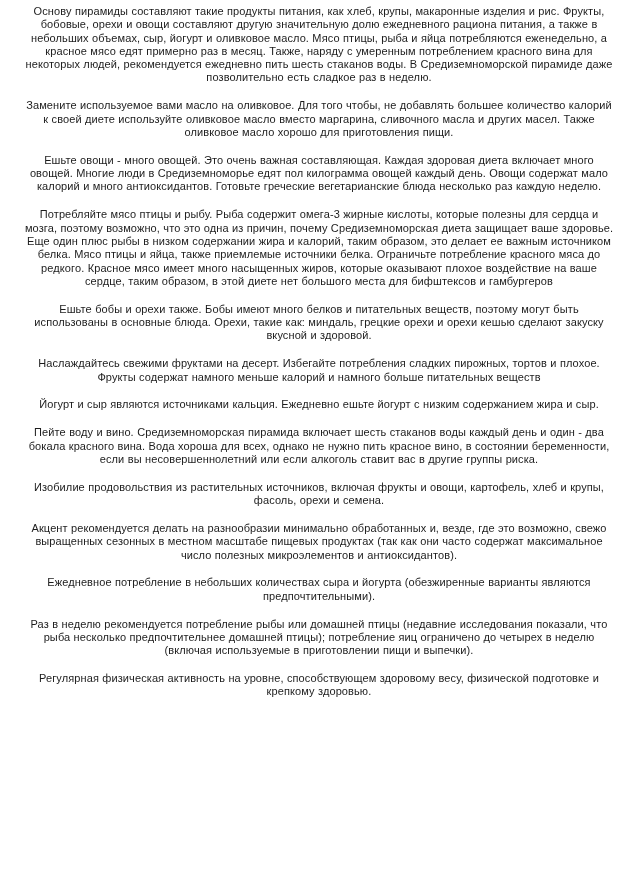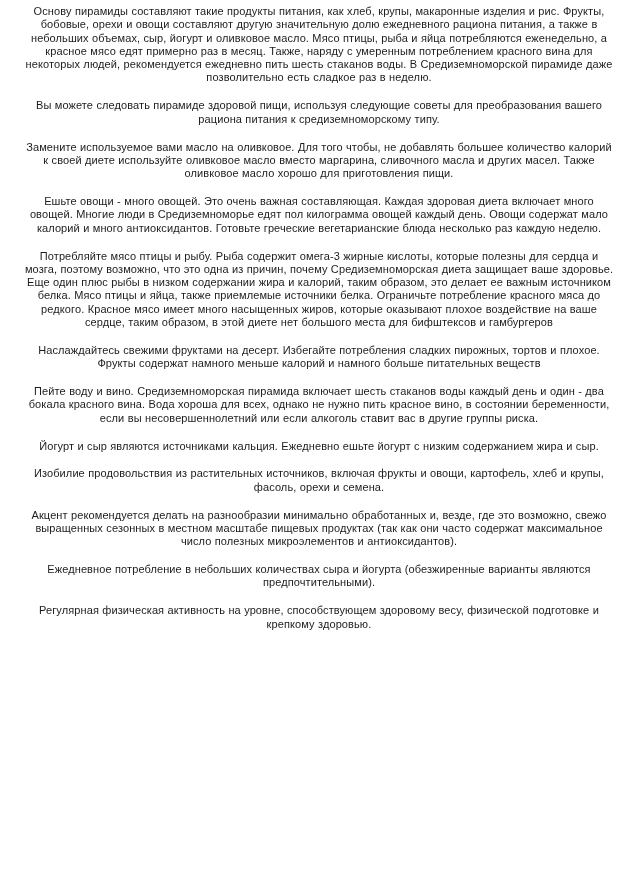--- a/index.html
+++ b/index.html
@@ -32,25 +32,26 @@
   }
   .doc p:last-child {
     margin-bottom: 0;
   }
 </style>
 </head>
 <body>
 
 <div class="doc">
   <p>Основу пирамиды составляют такие продукты питания, как хлеб, крупы, макаронные изделия и рис. Фрукты, бобовые, орехи и овощи составляют другую значительную долю ежедневного рациона питания, а также в небольших объемах, сыр, йогурт и оливковое масло. Мясо птицы, рыба и яйца потребляются еженедельно, а красное мясо едят примерно раз в месяц. Также, наряду с умеренным потреблением красного вина для некоторых людей, рекомендуется ежедневно пить шесть стаканов воды. В Средиземноморской пирамиде даже позволительно есть сладкое раз в неделю.</p>
-  <p>Вы можете следовать пирамиде здоровой пищи, используя следующие советы для преобразования вашего рациона питания к средиземноморскому типу.</p>
   <p>Замените используемое вами масло на оливковое. Для того чтобы, не добавлять большее количество калорий к своей диете используйте оливковое масло вместо маргарина, сливочного масла и других масел. Также оливковое масло хорошо для приготовления пищи.</p>
   <p>Ешьте овощи - много овощей. Это очень важная составляющая. Каждая здоровая диета включает много овощей. Многие люди в Средиземноморье едят пол килограмма овощей каждый день. Овощи содержат мало калорий и много антиоксидантов. Готовьте греческие вегетарианские блюда несколько раз каждую неделю.</p>
   <p>Потребляйте мясо птицы и рыбу. Рыба содержит омега-3 жирные кислоты, которые полезны для сердца и мозга, поэтому возможно, что это одна из причин, почему Средиземноморская диета защищает ваше здоровье. Еще один плюс рыбы в низком содержании жира и калорий, таким образом, это делает ее важным источником белка. Мясо птицы и яйца, также приемлемые источники белка. Ограничьте потребление красного мяса до редкого. Красное мясо имеет много насыщенных жиров, которые оказывают плохое воздействие на ваше сердце, таким образом, в этой диете нет большого места для бифштексов и гамбургеров</p>
+  <p>Ешьте бобы и орехи также. Бобы имеют много белков и питательных веществ, поэтому могут быть использованы в основные блюда. Орехи, такие как: миндаль, грецкие орехи и орехи кешью сделают закуску вкусной и здоровой.</p>
   <p>Наслаждайтесь свежими фруктами на десерт. Избегайте потребления сладких пирожных, тортов и плохое. Фрукты содержат намного меньше калорий и намного больше питательных веществ</p>
+  <p>Йогурт и сыр являются источниками кальция. Ежедневно ешьте йогурт с низким содержанием жира и сыр.</p>
   <p>Пейте воду и вино. Средиземноморская пирамида включает шесть стаканов воды каждый день и один - два бокала красного вина. Вода хороша для всех, однако не нужно пить красное вино, в состоянии беременности, если вы несовершеннолетний или если алкоголь ставит вас в другие группы риска.</p>
-  <p>Йогурт и сыр являются источниками кальция. Ежедневно ешьте йогурт с низким содержанием жира и сыр.</p>
   <p>Изобилие продовольствия из растительных источников, включая фрукты и овощи, картофель, хлеб и крупы, фасоль, орехи и семена.</p>
   <p>Акцент рекомендуется делать на разнообразии минимально обработанных и, везде, где это возможно, свежо выращенных сезонных в местном масштабе пищевых продуктах (так как они часто содержат максимальное число полезных микроэлементов и антиоксидантов).</p>
   <p>Ежедневное потребление в небольших количествах сыра и йогурта (обезжиренные варианты являются предпочтительными).</p>
+  <p>Раз в неделю рекомендуется потребление рыбы или домашней птицы (недавние исследования показали, что рыба несколько предпочтительнее домашней птицы); потребление яиц ограничено до четырех в неделю (включая используемые в приготовлении пищи и выпечки).</p>
   <p>Регулярная физическая активность на уровне, способствующем здоровому весу, физической подготовке и крепкому здоровью.</p>
 
 </div>
 
 </body></html>

